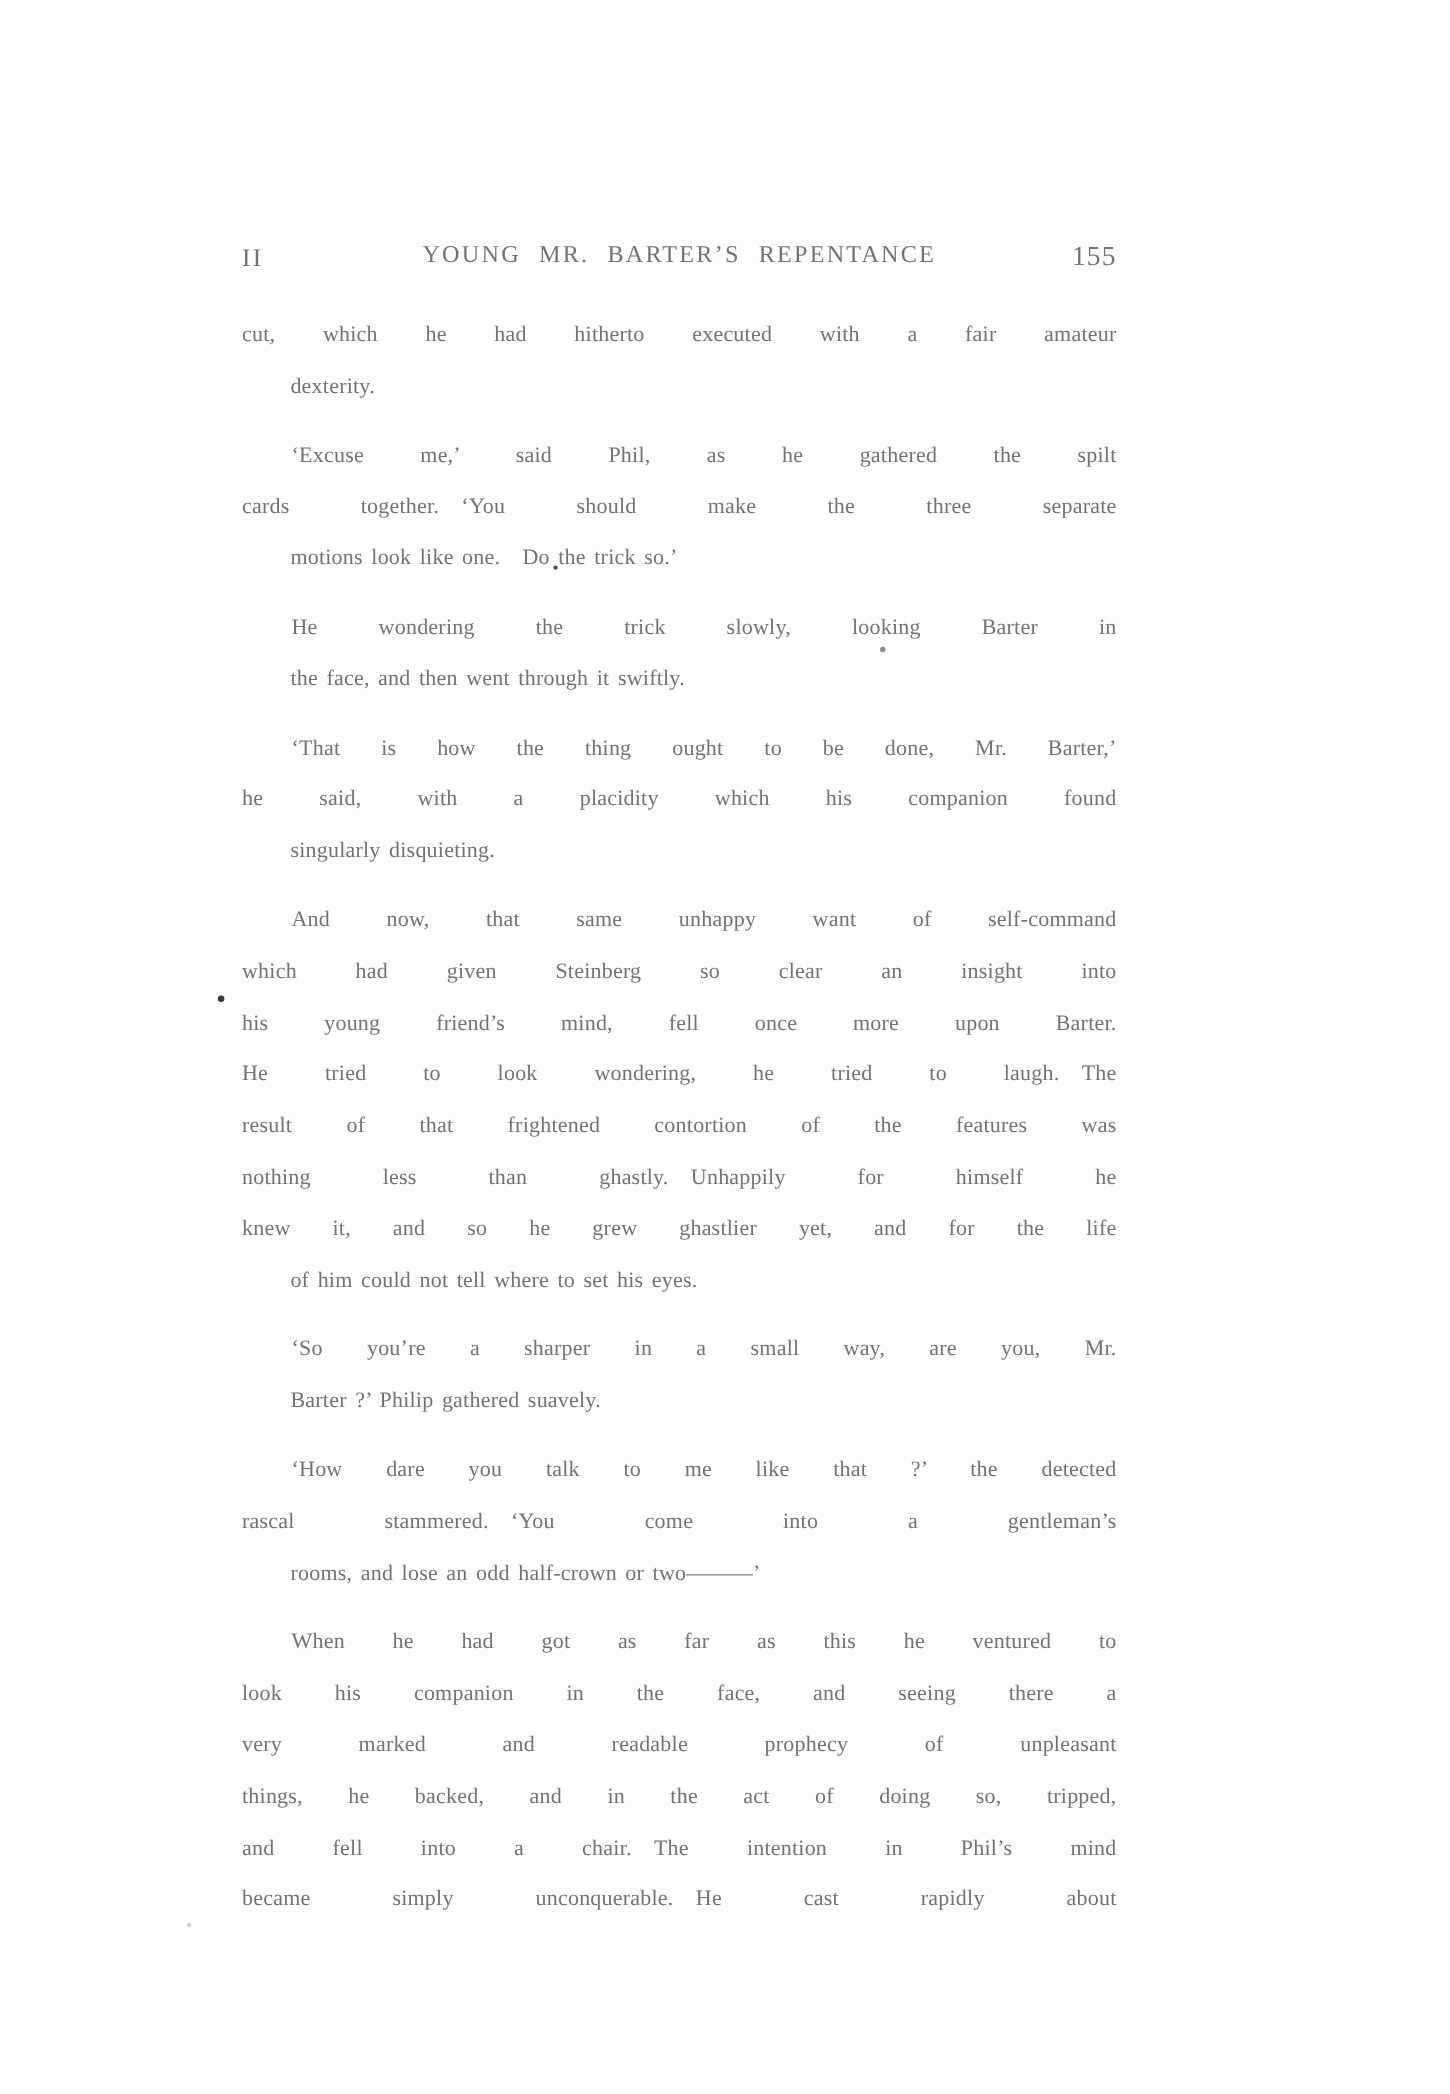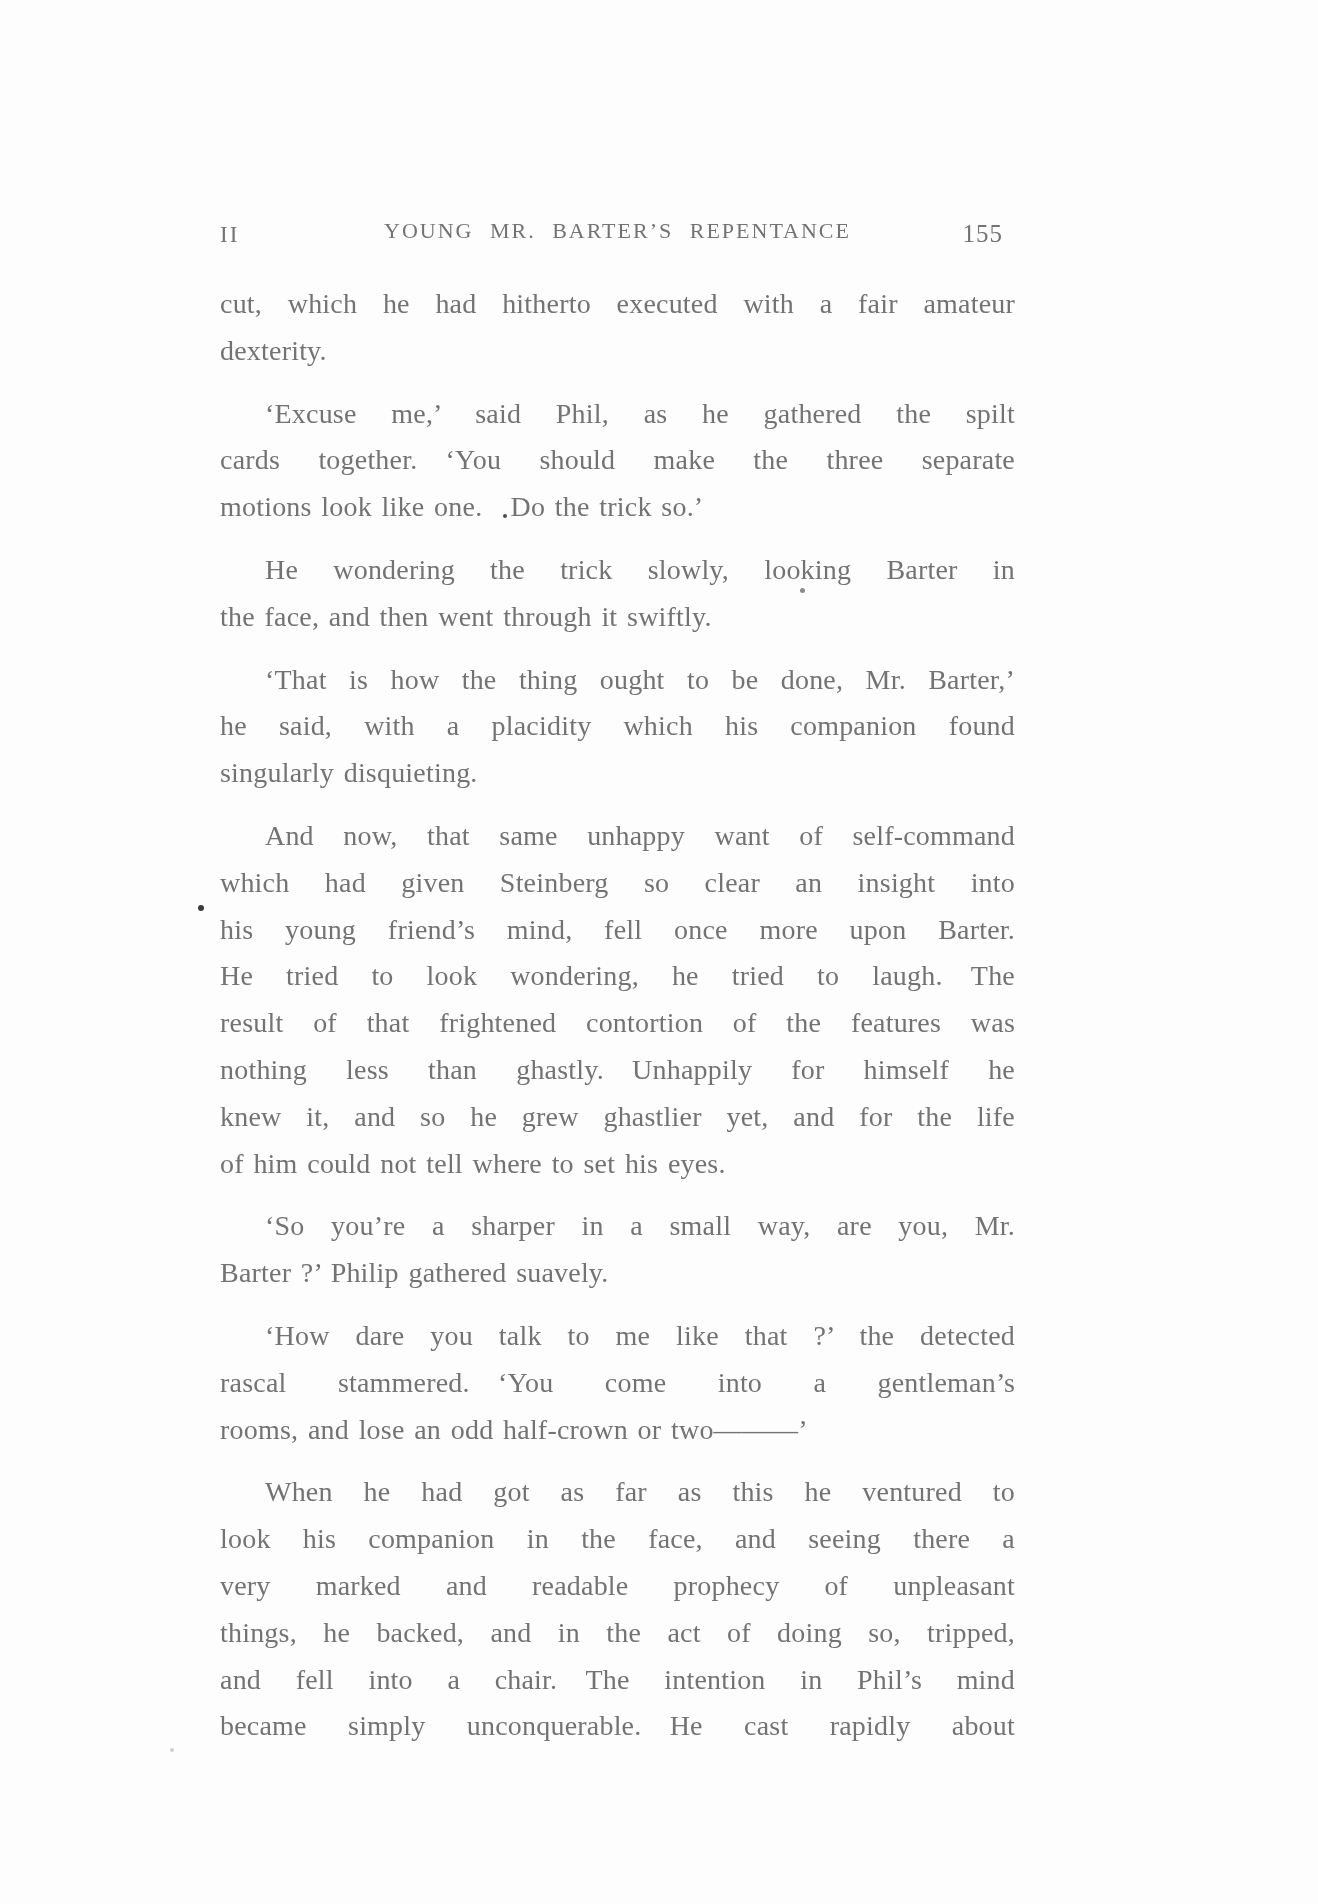--- a/index.html
+++ b/index.html
@@ -37,45 +37,46 @@
     left: 50%;
     top: 0;
     transform: translateX(-50%);
     white-space: nowrap;
     font-size: 22px;
     letter-spacing: 2px;
     word-spacing: 9px;
   }
   .folio {
     position: absolute;
-    right: 12px;
+    right: 0;
     top: 2px;
     font-size: 25px;
     letter-spacing: 1px;
   }
   
   .text {
     position: absolute;
     left: 220px;
     top: 281px;
     width: 795px;
-    font-size: 28px;
+    font-size: 20px;
     line-height: 46.8px;
     word-spacing: 2.5px;
     letter-spacing: 0.2px;
   }
   .ln {
     text-align: justify;
     text-align-last: justify;
     white-space: normal;
     overflow: visible;
   }
   .ln.end {
     text-align: right;
     text-align-last: left;
+    margin-left: 44px;
   }
   .ln.ind {
     padding-left: 45px;
     margin-top: 16px;
   }
   
   .speck {
     position: absolute;
     border-radius: 50%;
     background: #3a3a38;

